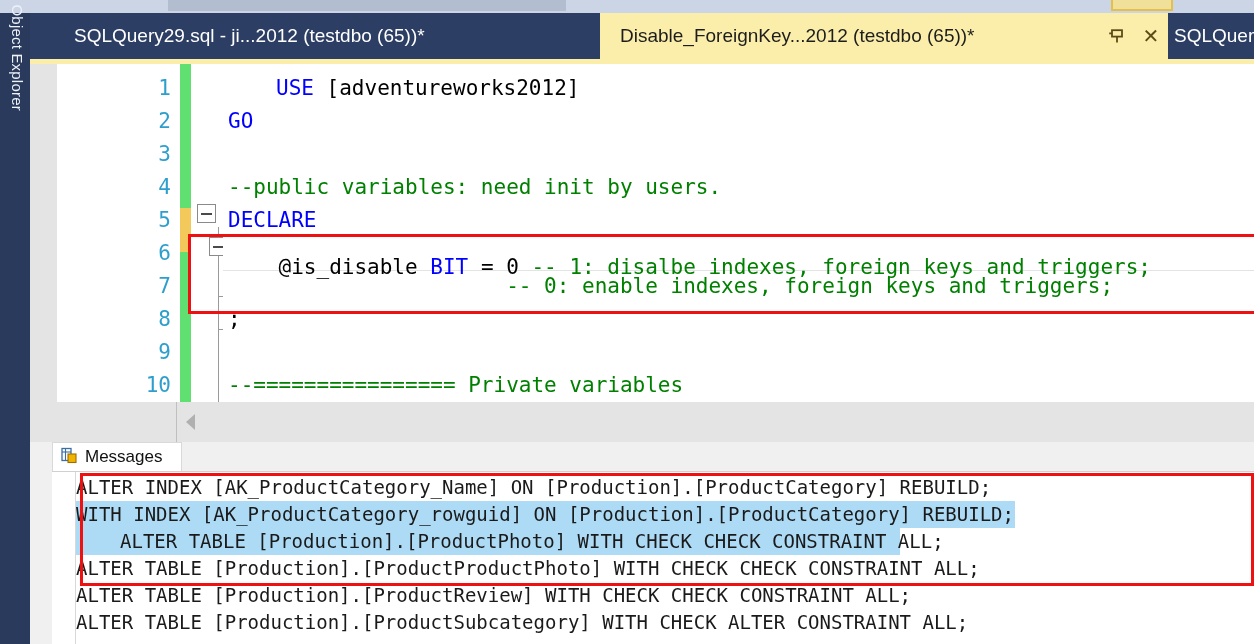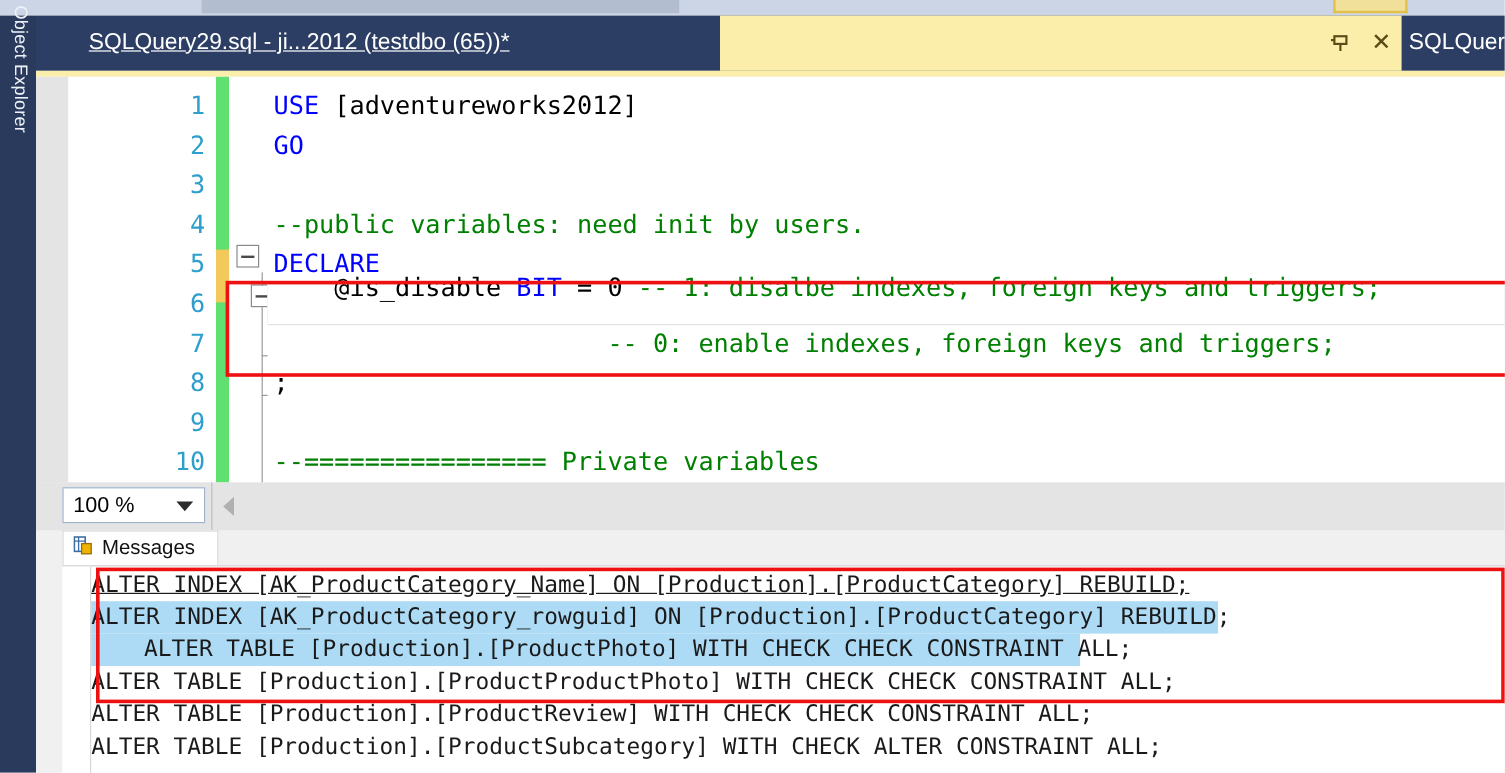--- a/index.html
+++ b/index.html
@@ -30,21 +30,21 @@
   
   .docwell{position:absolute;left:30px;top:13px;width:1224px;height:631px;background:#e8e8e8;}
 
   
   .tabstrip{position:absolute;left:30px;top:13px;width:1224px;height:46px;background:#2c3e63;}
   .tab{
     position:absolute;top:0;height:46px;
     display:flex;align-items:center;box-sizing:border-box;
     white-space:nowrap;
   }
-  .tab1{left:17px;width:553px;color:#ffffff;font-size:19px;padding-left:27px;text-decoration:underline;}
+  .tab1{left:17px;width:553px;color:#ffffff;font-size:19px;padding-left:27px;}
   .tab2{
     left:570px;width:568px;background:#fbeeaa;color:#1d1d1d;font-size:19px;
     padding-left:20px;
   }
   .tab2 .ttl{flex:0 0 auto;}
   .tab2 .spacer{flex:1 1 auto;}
   .tab2 .ic{
     flex:0 0 auto;width:34px;text-align:center;color:#5c4b16;font-size:20px;line-height:1;
   }
   .tab3{left:1138px;width:116px;color:#ffffff;font-size:19px;padding-left:6px;overflow:hidden;}
@@ -140,20 +140,21 @@
   </div>
 
   <div class="docwell"></div>
 
   <div class="tabstrip">
     <div class="tab tab1">
       <span>SQLQuery29.sql - ji...2012 (testdbo (65))*</span>
     </div>
 
     <div class="tab tab2">
+      <span class="ttl">Disable_ForeignKey...2012 (testdbo (65))*</span>
       <span class="spacer"></span>
       <span class="ic">
         <svg class="pin-svg" width="18" height="18" viewBox="0 0 18 18" aria-hidden="true">
           <rect x="4" y="3.2" width="10" height="6.4" fill="none" stroke="#5c4b16" stroke-width="1.8"></rect>
           <line x1="1.2" y1="6.4" x2="4" y2="6.4" stroke="#5c4b16" stroke-width="1.8"></line>
           <line x1="9" y1="9.6" x2="9" y2="15.4" stroke="#5c4b16" stroke-width="1.8"></line>
         </svg>
       </span>
       <span class="ic">✕</span>
     </div>
@@ -194,64 +195,60 @@
       <div class="vline" style="left:27px;top:163px;height:11px;"></div>
       <div class="vline" style="left:27px;top:192px;height:73px;"></div>
       <div class="tickline" style="left:27px;top:232px;width:9px;"></div>
       <div class="tickline" style="left:27px;top:265px;width:9px;"></div>
       <div class="vline" style="left:27px;top:265px;height:73px;"></div>
     </div>
 
     <div class="codearea">
       <div class="lineband white" style="top:173px;"></div>
       <div id="codelines">
-          <div class="ctext" style="top: 8px;"><span class="kw">USE </span><span class="num">[adventureworks2012]</span></div>
+          <div class="ctext" style="top: 8px; margin-left: 48px;"><span class="kw">USE </span><span class="num">[adventureworks2012]</span></div>
           <div class="ctext" style="top: 41px;"><span class="kw">GO</span></div>
           <div class="ctext" style="top: 74px;"></div>
           <div class="ctext" style="top: 107px;"><span class="cmt">--public variables: need init by users.</span></div>
           <div class="ctext" style="top: 140px;"><span class="kw">DECLARE</span></div>
-          <div class="ctext" style="top: 160px;"><span class="num">    @is_disable </span><span class="kw">BIT</span><span class="num"> = 0 </span><span class="cmt">-- 1: disalbe indexes, foreign keys and triggers;</span></div>
+          <div class="ctext" style="top: 187px;"><span class="num">    @is_disable </span><span class="kw">BIT</span><span class="num"> = 0 </span><span class="cmt">-- 1: disalbe indexes, foreign keys and triggers;</span></div>
           <div class="ctext" style="top: 206px; text-align: center;"><span class="num">                      </span><span class="cmt">-- 0: enable indexes, foreign keys and triggers;</span></div>
           <div class="ctext" style="top: 239px;"><span class="num">;</span></div>
           <div class="ctext" style="top: 272px;"></div>
           <div class="ctext" style="top: 305px;"><span class="cmt">--================ Private variables</span></div>
         </div>
     </div>
 
     <div class="redbox" style="left:158px;top:170px;width:1086px;height:80px;"></div>
   </div>
 
   <div class="zoomrow">
-    <div class="zoomsel">
-      <span class="zv">100 %</span>
-      <span class="zcar"></span>
-    </div>
     <div class="hsep"></div>
     <div class="leftarrow"></div>
   </div>
 
   <div class="msgpanel">
     <div class="msgtab">
       <span>
         <svg width="17" height="17" viewBox="0 0 17 17" aria-hidden="true">
           <rect x="1" y="1.5" width="9" height="12" fill="#ffffff" stroke="#3a6ea5" stroke-width="1.3"></rect>
           <line x1="1" y1="5" x2="10" y2="5" stroke="#3a6ea5" stroke-width="1.1"></line>
           <line x1="4.5" y1="1.5" x2="4.5" y2="13.5" stroke="#3a6ea5" stroke-width="1.1"></line>
           <rect x="7" y="7" width="8" height="8.5" fill="#f0b400" stroke="#9a6f00" stroke-width="1.1"></rect>
         </svg>
       </span>
       <span class="mlabel">Messages</span>
     </div>
 
     <div class="msgbody">
       <div class="msgleftgut"></div>
       <div id="msgrows">
-          <div class="mrow" style="top: 2px; text-decoration: underline;">ALTER INDEX [AK_ProductCategory_Name] ON [Production].[ProductCategory] REBUILD;</div>
+          <div class="mrow" style="top: 2px;">ALTER INDEX [AK_ProductCategory_Name] ON [Production].[ProductCategory] REBUILD;</div>
           <div class="mhl" style="top: 29px; left: 24px; width: 938.9px;"></div>
-          <div class="mrow" style="top: 29px;">ALTER INDEX [AK_ProductCategory_rowguid] ON [Production].[ProductCategory] REBUILD;</div>
+          <div class="mrow" style="top: 29px;">WITH INDEX [AK_ProductCategory_rowguid] ON [Production].[ProductCategory] REBUILD;</div>
           <div class="mhl" style="top: 56px; left: 24px; width: 824.4px;"></div>
           <div class="mrow" style="top: 56px; margin-left: 44px;">ALTER TABLE [Production].[ProductPhoto] WITH CHECK CHECK CONSTRAINT ALL;</div>
           <div class="mrow" style="top: 83px;">ALTER TABLE [Production].[ProductProductPhoto] WITH CHECK CHECK CONSTRAINT ALL;</div>
           <div class="mrow" style="top: 110px;">ALTER TABLE [Production].[ProductReview] WITH CHECK CHECK CONSTRAINT ALL;</div>
           <div class="mrow" style="top: 137px;">ALTER TABLE [Production].[ProductSubcategory] WITH CHECK ALTER CONSTRAINT ALL;</div>
         </div>
     </div>
 
     <div class="redbox" style="left:50px;top:31px;width:1174px;height:113px;"></div>
   </div>

